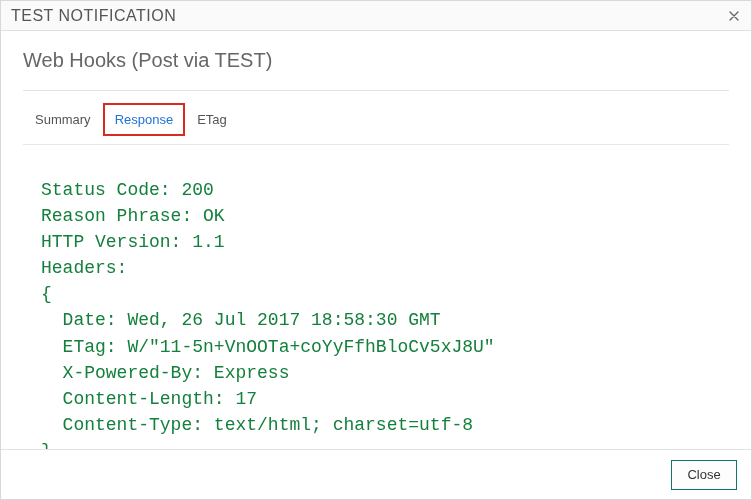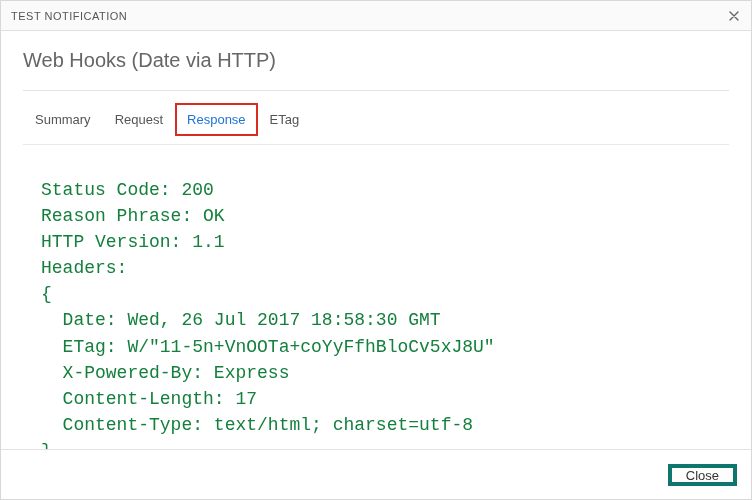--- a/index.html
+++ b/index.html
@@ -16,21 +16,21 @@
   .titlebar {
     height:30px;
     display:flex;
     align-items:center;
     justify-content:space-between;
     padding:0 8px 0 10px;
     border-bottom:1px solid #e0e0e0;
     background:#fafafa;
   }
   .titlebar-title {
-    font-size:11px;
+    font-size:16px;
     letter-spacing:0.5px;
     color:#555;
   }
   .close-x {
     width:18px;
     height:18px;
     display:flex;
     align-items:center;
     justify-content:center;
     cursor:pointer;
@@ -84,22 +84,22 @@
     height:50px;
     border-top:1px solid #e3e3e3;
     display:flex;
     align-items:center;
     justify-content:flex-end;
     padding:0 14px;
     background:#fff;
   }
   .btn {
     min-width:66px;
-    height:22px;
-    border:4px solid #0f766e;
+    height:30px;
+    border:1px solid #0f766e;
     background:#fdfdfd;
     font-size:13px;
     color:#333;
     cursor:pointer;
     padding:0 14px;
   }
   .wrapper { position:relative; width:100%; height:100%; }
 </style>
 </head>
 <body>
@@ -109,26 +109,25 @@
   <div class="titlebar">
     <span class="titlebar-title">TEST NOTIFICATION</span>
     <span class="close-x">
       <svg viewBox="0 0 10 10">
           <path d="M1 1 L9 9 M9 1 L1 9" stroke="#666" stroke-width="1.4" stroke-linecap="round"></path>
         </svg>
     </span>
   </div>
 
   <div class="content">
-    <h1 class="page-title">Web Hooks (Date via HTTP)</h1>
+    <h1 class="page-title">Web Hooks (Post via TEST)</h1>
     <hr class="divider">
 
     <div class="tabs">
       <span class="tab">Summary</span>
-      <span class="tab">Request</span>
       <span class="tab active-highlight">Response</span>
       <span class="tab">ETag</span>
     </div>
 
     <pre class="response-body" id="response-body">Status Code: 200
 Reason Phrase: OK
 HTTP Version: 1.1
 Headers:
 {
   Date: Wed, 26 Jul 2017 18:58:30 GMT

